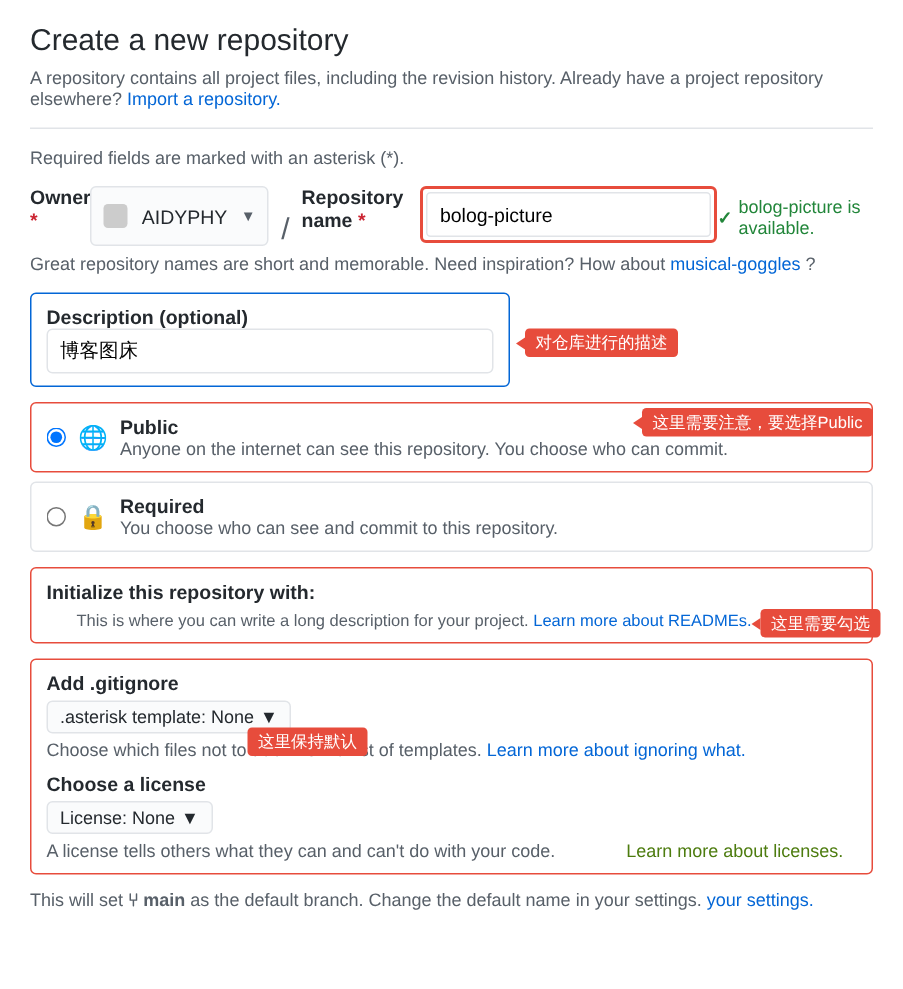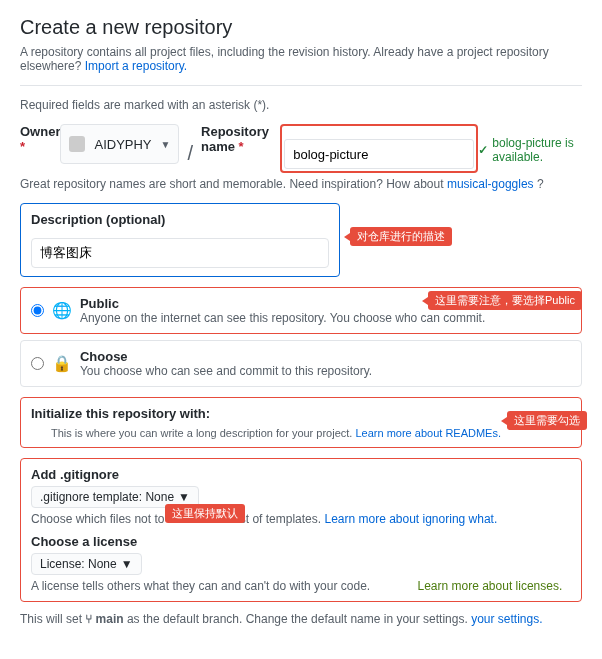--- a/index.html
+++ b/index.html
@@ -88,21 +88,20 @@
       padding-top: 18px;
     }
     input[type="text"] {
       border: 1px solid #e1e4e8;
       border-radius: 4px;
       padding: 4px 8px;
       font-size: 13px;
       height: 30px;
       outline: none;
       width: 100%;
-      margin-top: 11px;
     }
     .repo-name-field {
       width: 200px;
     }
     .availability-msg {
       font-size: 12px;
       color: #22863a;
       margin-top: 3px;
       display: flex;
       align-items: center;
@@ -341,45 +340,45 @@
       <span class="radio-icon">🌐</span>
       <div class="radio-content">
         <div class="radio-title">Public</div>
         <div class="radio-desc">Anyone on the internet can see this repository. You choose who can commit.</div>
       </div>
     </div>
     <div class="radio-option not-highlighted">
       <input type="radio" name="visibility" id="private" style="">
       <span class="radio-icon">🔒</span>
       <div class="radio-content">
-        <div class="radio-title">Choose</div>
+        <div class="radio-title">Required</div>
         <div class="radio-desc">You choose who can see and commit to this repository.</div>
       </div>
     </div>
   </div>
 
   <div style="position:relative;">
     <div class="init-section">
       <div class="init-title">Initialize this repository with:</div>
       <div class="readme-desc">
         <span>This is where you can write a long description for your project.</span>
         <a href="#">Learn more about READMEs.</a>
       </div>
     </div>
 
-    <div class="callout arrow-left" style="right:-5px; top:14px; transform:none;font-family:Liberation Mono, monospace;">
+    <div class="callout arrow-left" style="right:-5px; top:28px; transform:none;font-family:Liberation Mono, monospace;">
       <span>这里需要勾选</span>
     </div>
   </div>
 
   <div style="position:relative;">
     <div class="gitignore-section">
       <div class="gitignore-title">Add .gitignore</div>
       <div class="select-dropdown">
-        <span>.gitignore template: None</span>
+        <span>.asterisk template: None</span>
         <span>▼</span>
       </div>
       <div class="gitignore-desc">
         <span>Choose which files not to track from a list of templates.</span>
         <a href="#"> <span>Learn more about ignoring what.</span></a>
       </div>
       <div class="license-title">Choose a license</div>
       <div class="select-dropdown">
         <span>License: None</span>
         <span>▼</span>

